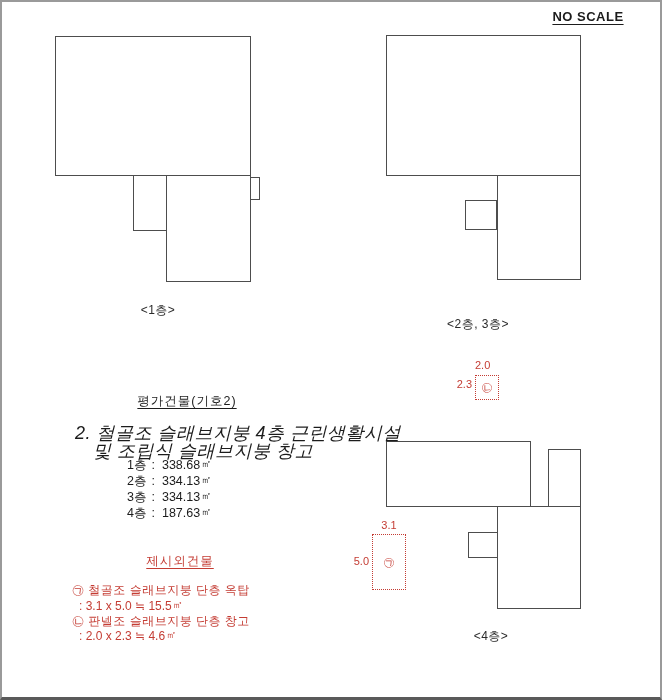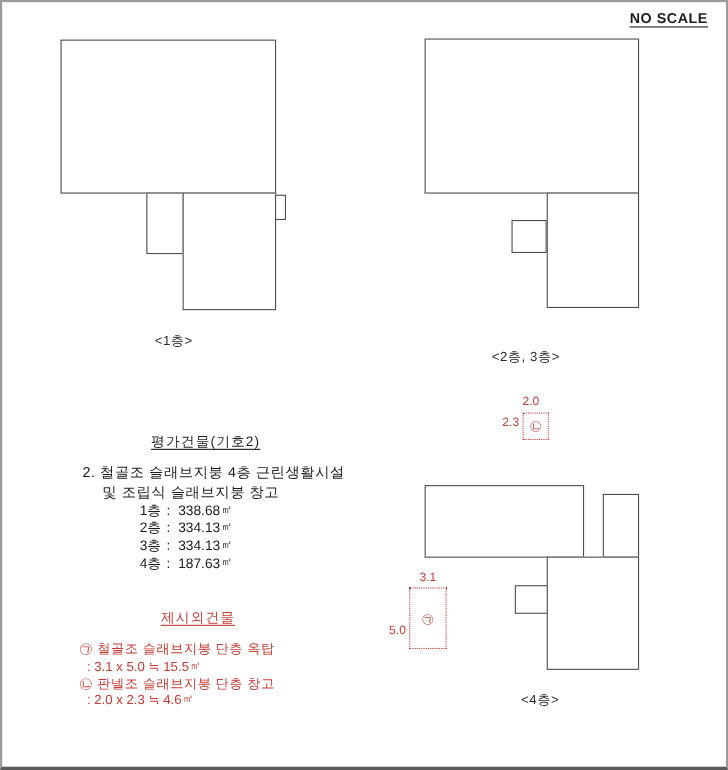--- a/index.html
+++ b/index.html
@@ -23,41 +23,40 @@
     background: #ffffff;
   }
   .no-scale {
     position: absolute;
     font-weight: bold;
     font-size: 13px;
     letter-spacing: 0.5px;
     text-decoration: underline;
     text-underline-offset: 3px;
     text-align: center;
-    margin-left: 20px;
   }
   .plan-label {
     position: absolute;
     font-size: 12px;
     letter-spacing: 0.5px;
     text-align: center;
     color: #2a2a2a;
     white-space: nowrap;
   }
   .kr { letter-spacing: 0.5px; }
   .blk-title {
     position: absolute;
     font-size: 12.5px;
     text-align: center;
     text-decoration: underline;
     text-underline-offset: 3px;
     letter-spacing: 1px;
     white-space: nowrap;
   }
-  .desc-line { position: absolute; font-size: 13px; white-space: nowrap; }
+  .desc-line { position: absolute; font-size: 18px; white-space: nowrap; font-style: italic; }
   .floor-rows { position: absolute; font-size: 12.5px; }
   .floor-row { height: 16px; line-height: 16px; white-space: nowrap; }
   .floor-row .sep { margin: 0 7px 0 5px; }
   .unit { font-size: 10px; vertical-align: 2px; margin-left: 1px; }
   .red { color: #c43c33; }
   .red-box {
     position: absolute;
     box-sizing: border-box;
     border: 1px dotted #c43c33;
     display: flex; align-items: center; justify-content: center;
@@ -99,21 +98,21 @@
     <div class="rect" style="left:495px; top:504px; width:84px; height:103px;"></div>
     <div class="rect" style="left:466px; top:530px; width:30px; height:26px;"></div>
 
     <div class="dim-label" style="left:473px; top:357px; width:24px; text-align:left;">2.0</div>
     <div class="dim-label" style="left:443px; top:376px; width:27px; text-align:right;">2.3</div>
     <div class="red-box" style="left:473px; top:373px; width:24px; height:25px;">
       <span class="sym">㉡</span>
     </div>
 
     <div class="dim-label" style="left:370px; top:517px; width:34px; text-align:center;">3.1</div>
-    <div class="dim-label" style="left:340px; top:565px; width:27px; text-align:right;">5.0</div>
+    <div class="dim-label" style="left:340px; top:553px; width:27px; text-align:right;">5.0</div>
     <div class="red-box" style="left:370px; top:532px; width:34px; height:56px;">
       <span class="sym">㉠</span>
     </div>
 
     <div class="plan-label" style="left:454px; top:626px; width:70px;">&lt;4층&gt;</div>
   </div>
 
   <div>
     <div class="blk-title" style="left:118px; top:391px; width:134px;">평가건물(기호2)</div>
     <div class="desc-line kr" style="left:73px; top:419px;">2. 철골조 슬래브지붕 4층 근린생활시설</div>

